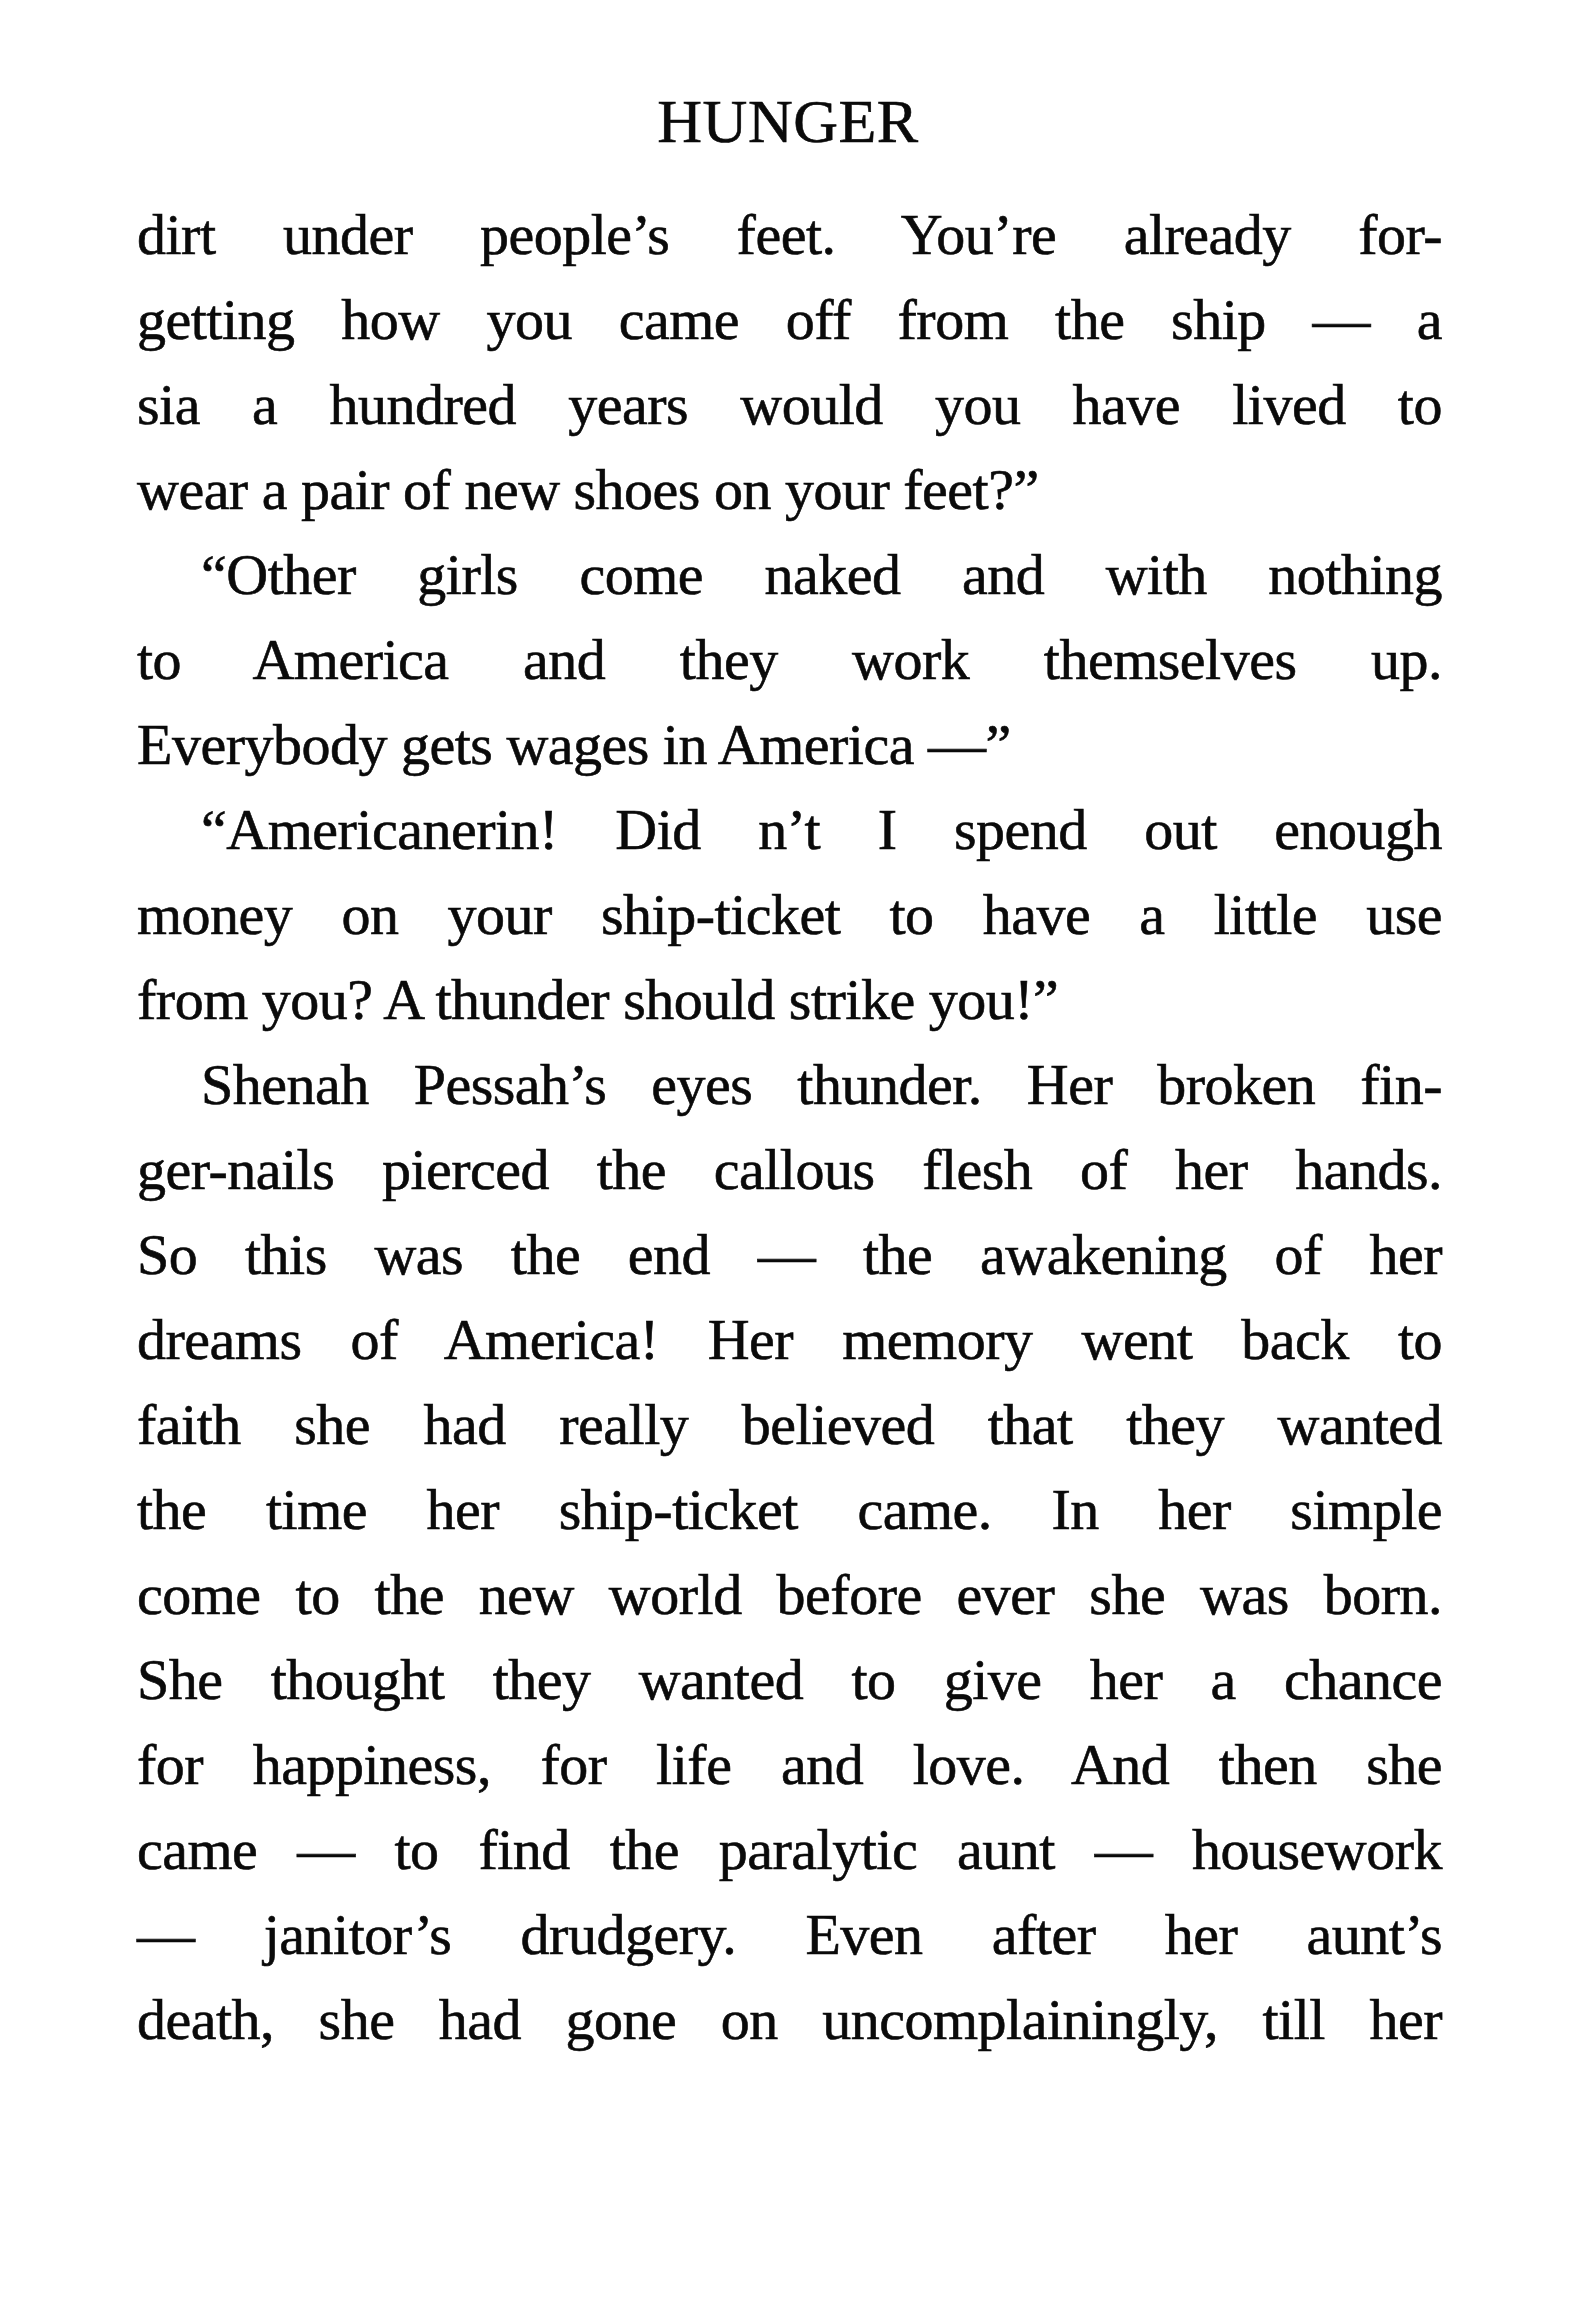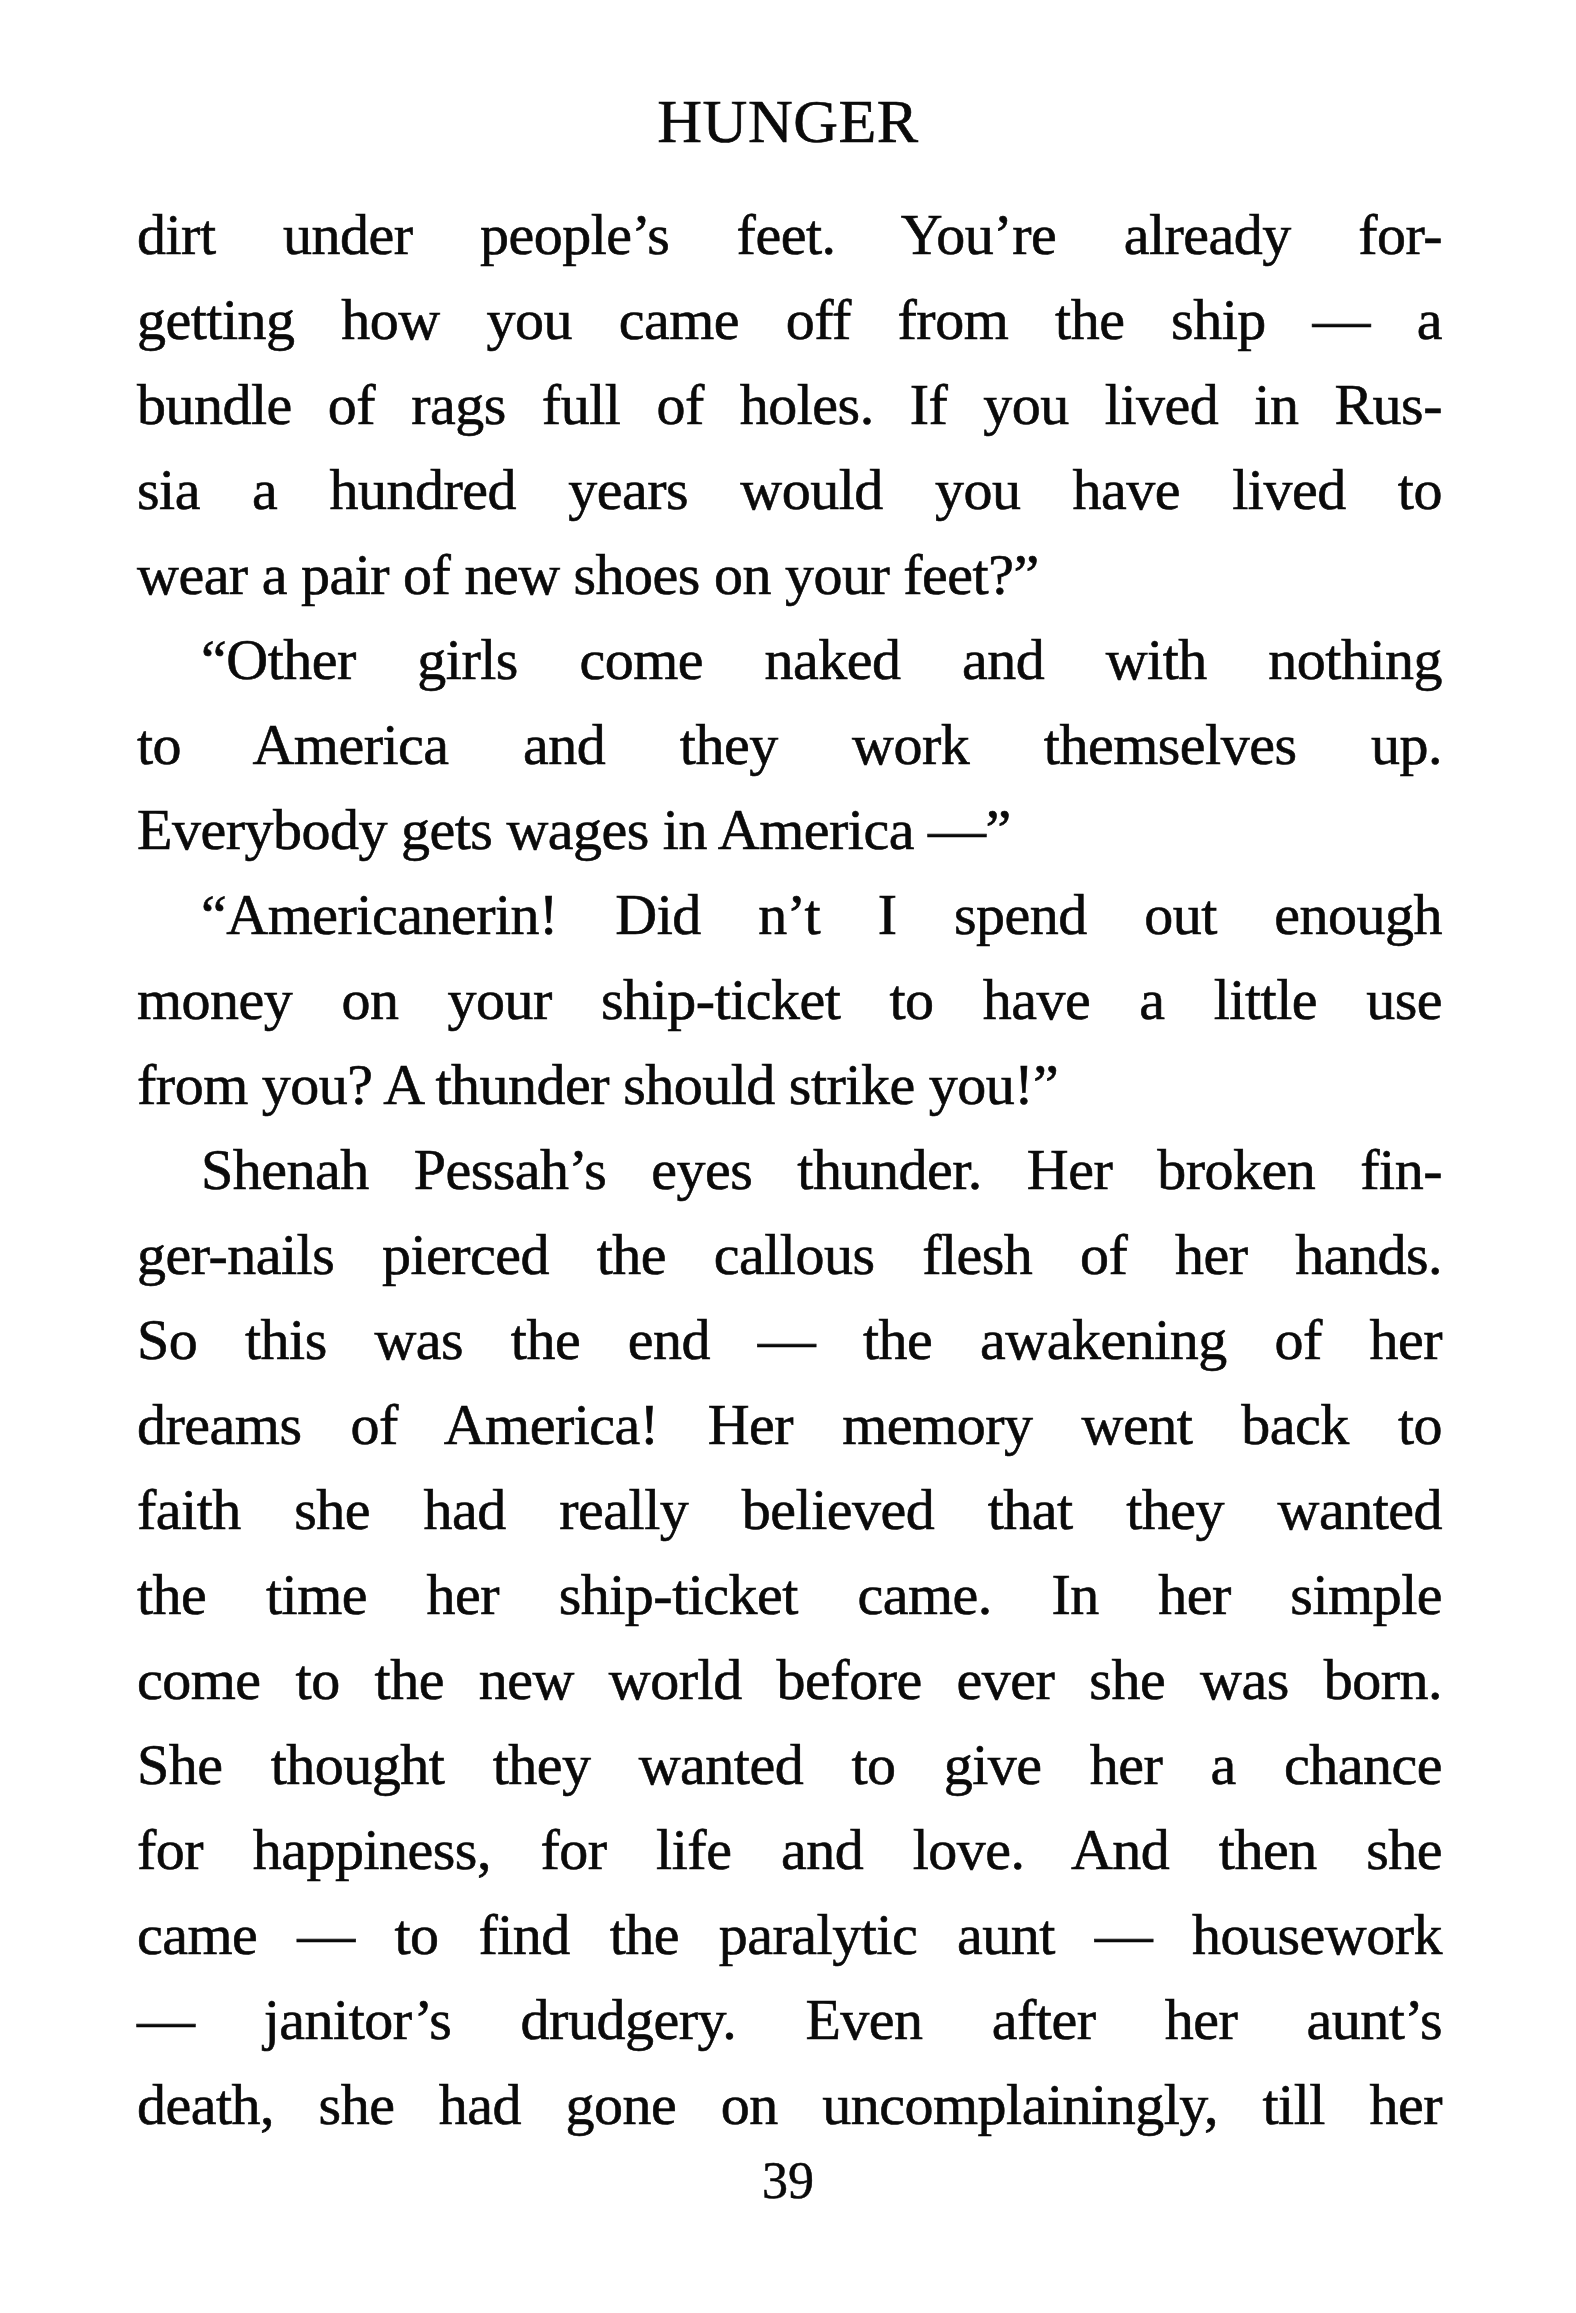--- a/index.html
+++ b/index.html
@@ -56,21 +56,20 @@
 </style>
 </head>
 <body>
 
 <div class="page">
   <h1 class="page-title">HUNGER</h1>
 
   <div class="body-text" id="body-text">
       <div class="text-line">dirt under people’s feet. You’re already for-</div>
       <div class="text-line">getting how you came off from the ship — a</div>
-      <div class="text-line">bundle of rags full of holes. If you lived in Rus-</div>
       <div class="text-line">sia a hundred years would you have lived to</div>
       <div class="text-line align-left">wear a pair of new shoes on your feet?”</div>
       <div class="text-line indent">“Other girls come naked and with nothing</div>
       <div class="text-line">to America and they work themselves up.</div>
       <div class="text-line align-left">Everybody gets wages in America —”</div>
       <div class="text-line indent">“Americanerin! Did n’t I spend out enough</div>
       <div class="text-line">money on your ship-ticket to have a little use</div>
       <div class="text-line align-left">from you? A thunder should strike you!”</div>
       <div class="text-line indent">Shenah Pessah’s eyes thunder. Her broken fin-</div>
       <div class="text-line">ger-nails pierced the callous flesh of her hands.</div>
@@ -79,15 +78,14 @@
       <div class="text-line">faith she had really believed that they wanted</div>
       <div class="text-line">the time her ship-ticket came. In her simple</div>
       <div class="text-line">come to the new world before ever she was born.</div>
       <div class="text-line">She thought they wanted to give her a chance</div>
       <div class="text-line">for happiness, for life and love. And then she</div>
       <div class="text-line">came — to find the paralytic aunt — housework</div>
       <div class="text-line">— janitor’s drudgery. Even after her aunt’s</div>
       <div class="text-line">death, she had gone on uncomplainingly, till her</div>
     </div>
 
-  <div class="page-number">39</div>
 </div>
 
 
 </body></html>

